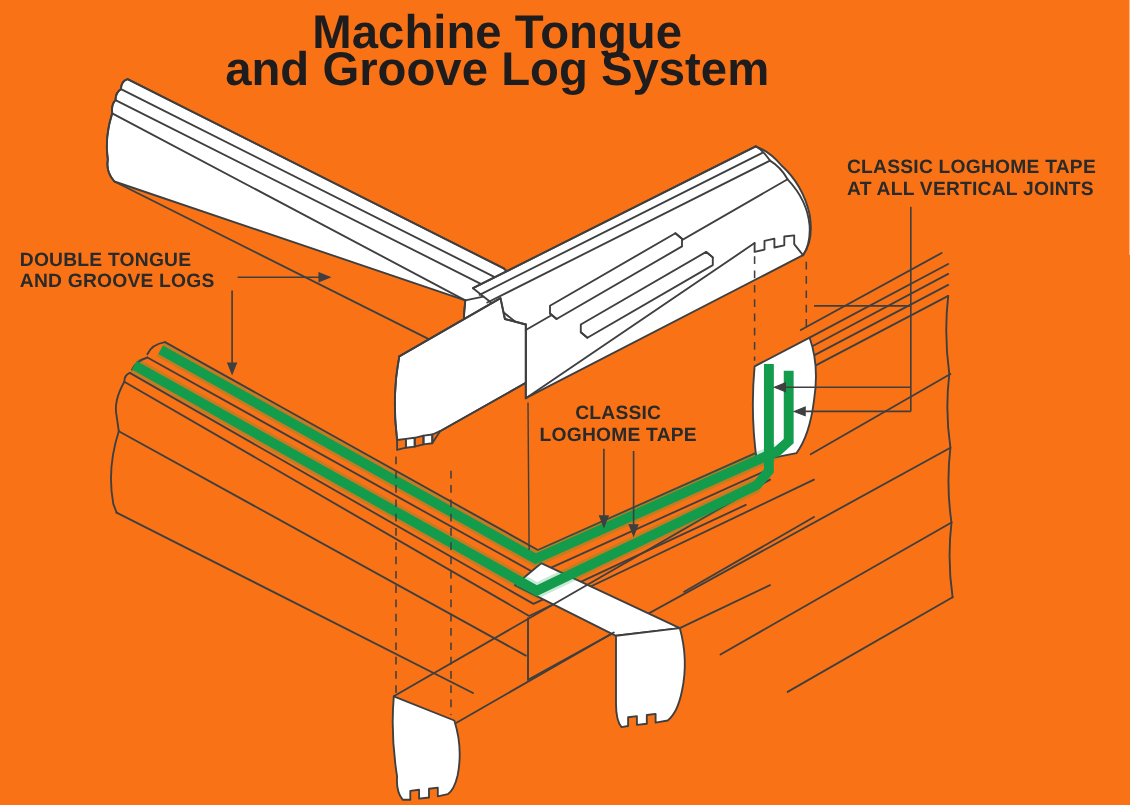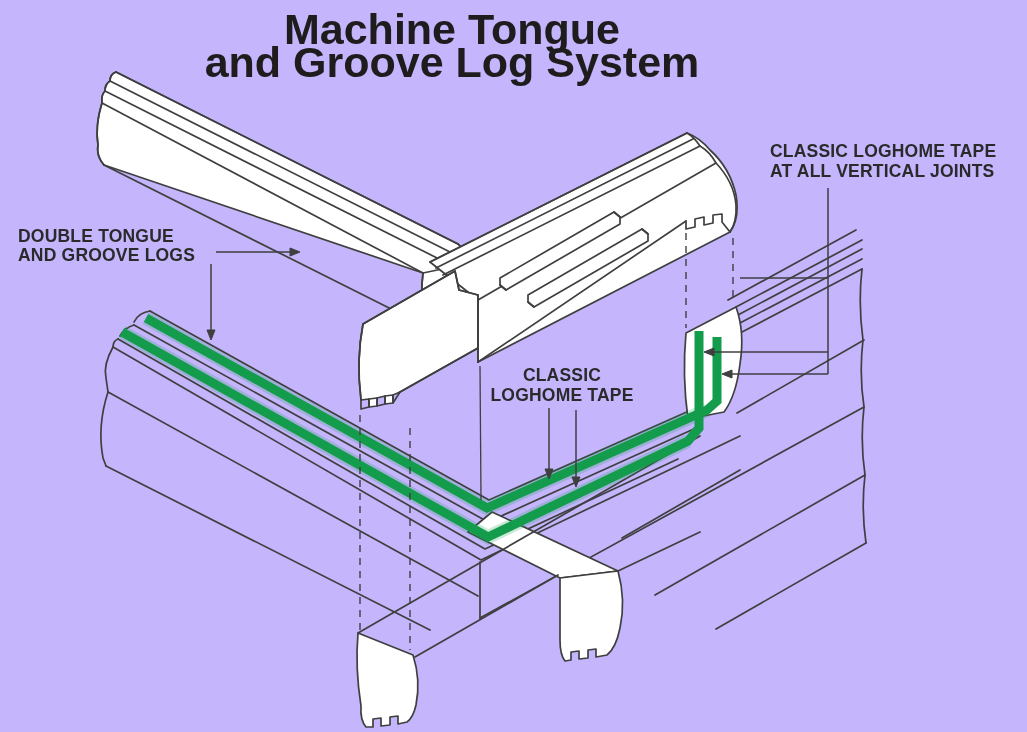--- a/index.html
+++ b/index.html
@@ -1,16 +1,16 @@
 <!DOCTYPE html>
 <html><head>
 <meta charset="utf-8">
 <style>
   html,body{margin:0;padding:0;background:#ffffff;}
-  #stage{position:relative;width:1027px;height:732px;background:#c4b5fd;overflow:hidden;
+  #stage{position:relative;width:1027px;height:732px;background:#f97316;overflow:hidden;
          font-family:"Liberation Sans", sans-serif;}
   svg{position:absolute;left:0;top:0;}
   .title-text{font-family:"Liberation Sans", sans-serif;font-weight:900;font-size:43px;
               letter-spacing:0px;fill:#1e1c1d;}
   .label-text{font-family:"Liberation Sans", sans-serif;font-weight:700;font-size:17.5px;
               letter-spacing:.2px;fill:#2b2a2a;}
   .lw{fill:none;stroke-width:1.7;stroke-linecap:round;stroke-linejoin:round;}
   .lw-thin{fill:none;stroke-width:1.3;stroke-linecap:butt;}
   .whitefill{fill:#ffffff;stroke-width:1.7;stroke-linejoin:round;}
   .tape{fill:none;stroke-width:9;stroke-linejoin:miter;stroke-linecap:butt;}

